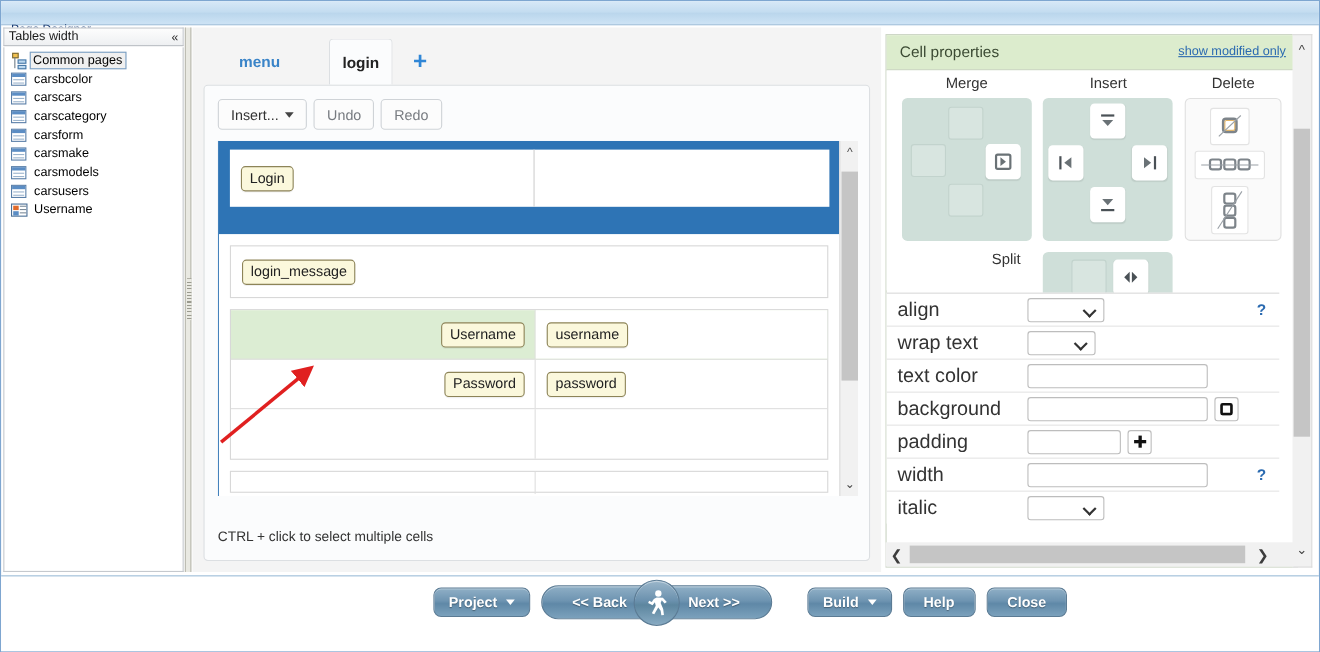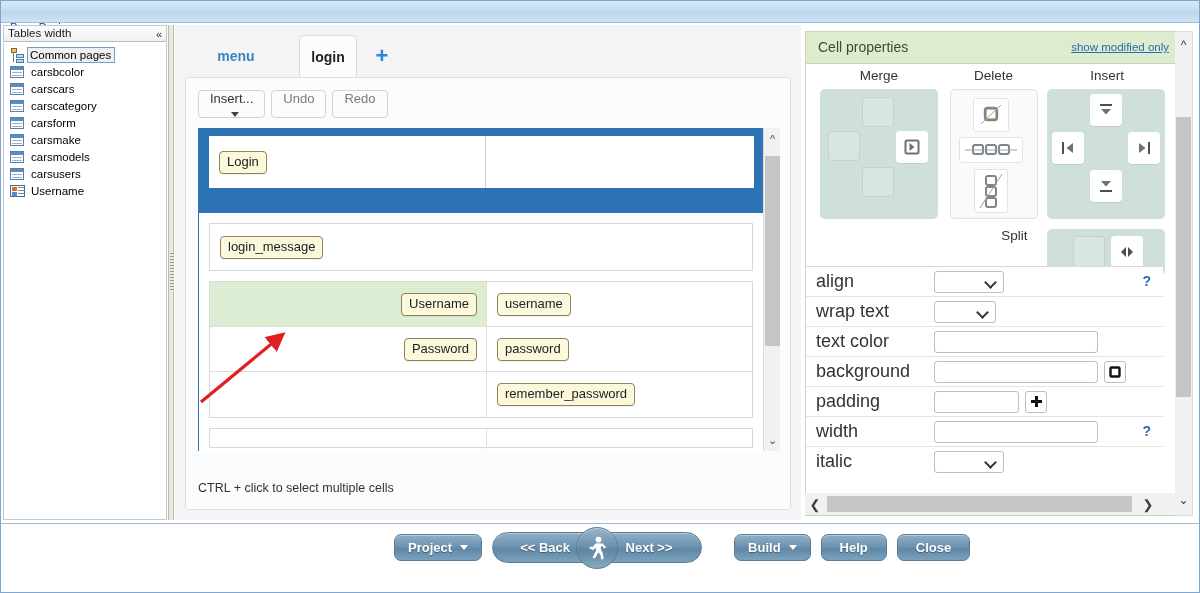--- a/index.html
+++ b/index.html
@@ -182,21 +182,20 @@
     height: 28px;
     padding: 0 11px;
     display: inline-flex; align-items: center; justify-content: space-between;
     background: #fcfcfc;
     border: 1px solid #cfd3d7;
     border-radius: 4px;
     font-size: 13px;
     color: #777b80;
     cursor: pointer;
     white-space: nowrap;
-    flex-direction: column;
   }
   .tbtn.primary { color: #333; }
   .tbtn .caret {
     margin-left: 6px;
     width: 0; height: 0;
     border-left: 4px solid transparent;
     border-right: 4px solid transparent;
     border-top: 5px solid #444;
   }
 
@@ -673,23 +672,20 @@
                 <div class="grid-row">
                   <div class="gc-left">
                     <span class="chip">Password</span>
                   </div>
                   <div class="gc-right">
                     <span class="chip">password</span>
                   </div>
                 </div>
                 <div class="grid-row">
                   <div class="gc-left"></div>
-                  <div class="gc-right">
-                    <span class="chip">remember_password</span>
-                  </div>
                 </div>
               </div>
 
             <div class="row-box" style="height:20px;margin-top:10px;">
               <div style="display:flex;height:20px;">
                 <div style="width:277px;border-right:1px solid #dedede;"></div>
                 <div style="flex:1;"></div>
               </div>
             </div>
           </div>
@@ -732,20 +728,60 @@
           <div class="mini" style="left:42px;top:78px;width:32px;height:30px;"></div>
           <div class="btn-sq" style="left:76px;top:42px;width:32px;height:32px;">
             <svg width="18" height="18" viewBox="0 0 18 18">
               <rect x="2.5" y="2.5" width="13" height="13" rx="1.5" fill="none" stroke="#6a7276" stroke-width="2"></rect>
               <path d="M6.5 5 L11.5 9 L6.5 13 z" fill="#6a7276"></path>
             </svg>
           </div>
         </div>
       </div>
 
+      <div class="op-col" style="width:128px;">
+        <div class="op-title">Insert</div>
+        <div class="pad" style="width:118px;height:130px;margin-left:4px;">
+          <div class="btn-sq" style="left:43px;top:5px;width:32px;height:32px;">
+            <svg width="18" height="18" viewBox="0 0 18 18">
+              <rect x="3" y="3" width="12" height="2" fill="#4a5156"></rect>
+              <path d="M4 8 L14 8 L9 13.5 z" fill="#6a7276"></path>
+            </svg>
+          </div>
+          <div class="btn-sq" style="left:5px;top:43px;width:32px;height:32px;">
+            <svg width="18" height="18" viewBox="0 0 18 18">
+              <rect x="3" y="3" width="2" height="12" fill="#4a5156"></rect>
+              <path d="M14 4 L14 14 L7.5 9 z" fill="#6a7276"></path>
+            </svg>
+          </div>
+          <div class="btn-sq" style="left:81px;top:43px;width:32px;height:32px;">
+            <svg width="18" height="18" viewBox="0 0 18 18">
+              <rect x="13" y="3" width="2" height="12" fill="#4a5156"></rect>
+              <path d="M4 4 L4 14 L10.5 9 z" fill="#6a7276"></path>
+            </svg>
+          </div>
+          <div class="btn-sq" style="left:43px;top:81px;width:32px;height:32px;">
+            <svg width="18" height="18" viewBox="0 0 18 18">
+              <path d="M4 4 L14 4 L9 9.5 z" fill="#6a7276"></path>
+              <rect x="3" y="13" width="12" height="2" fill="#4a5156"></rect>
+            </svg>
+          </div>
+        </div>
+        <div class="pad" style="width:118px;height:46px;margin-left:4px;margin-top:10px;">
+          <div class="mini" style="left:26px;top:7px;width:32px;height:32px;"></div>
+          <div class="btn-sq" style="left:64px;top:7px;width:32px;height:32px;">
+            <svg width="18" height="18" viewBox="0 0 18 18">
+              <path d="M8 4 L8 14 L3 9 z" fill="#4a5156"></path>
+              <path d="M10 4 L10 14 L15 9 z" fill="#4a5156"></path>
+            </svg>
+          </div>
+        </div>
+        <div class="split-label" style="left:-42px;top:160px;">Split</div>
+      </div>
+
       <div class="op-col" style="width:100px;">
         <div class="op-title">Delete</div>
         <div class="del-group" style="width:88px;height:130px;margin-left:6px;">
           <div class="del-btn" style="left:22px;top:8px;width:36px;height:34px;">
             <svg width="26" height="24" viewBox="0 0 26 24">
               <rect x="7" y="5" width="12" height="12" rx="2.5" fill="none" stroke="#7d848a" stroke-width="2.4"></rect>
               <rect x="8.5" y="6.5" width="9" height="9" rx="1.5" fill="none" stroke="#e0b46a" stroke-width="1"></rect>
               <line x1="3" y1="21" x2="23" y2="2" stroke="#9aa0a6" stroke-width="1"></line>
             </svg>
           </div>
@@ -760,60 +796,20 @@
           <div class="del-btn" style="left:23px;top:79px;width:34px;height:44px;">
             <svg width="26" height="38" viewBox="0 0 26 38">
               <rect x="8" y="4" width="10" height="9" rx="2" fill="none" stroke="#7d848a" stroke-width="2"></rect>
               <rect x="8" y="15" width="10" height="9" rx="2" fill="none" stroke="#7d848a" stroke-width="2"></rect>
               <rect x="8" y="26" width="10" height="9" rx="2" fill="none" stroke="#7d848a" stroke-width="2"></rect>
               <line x1="2" y1="36" x2="24" y2="2" stroke="#9aa0a6" stroke-width="1"></line>
             </svg>
           </div>
         </div>
       </div>
-
-      <div class="op-col" style="width:128px;">
-        <div class="op-title">Insert</div>
-        <div class="pad" style="width:118px;height:130px;margin-left:4px;">
-          <div class="btn-sq" style="left:43px;top:5px;width:32px;height:32px;">
-            <svg width="18" height="18" viewBox="0 0 18 18">
-              <rect x="3" y="3" width="12" height="2" fill="#4a5156"></rect>
-              <path d="M4 8 L14 8 L9 13.5 z" fill="#6a7276"></path>
-            </svg>
-          </div>
-          <div class="btn-sq" style="left:5px;top:43px;width:32px;height:32px;">
-            <svg width="18" height="18" viewBox="0 0 18 18">
-              <rect x="3" y="3" width="2" height="12" fill="#4a5156"></rect>
-              <path d="M14 4 L14 14 L7.5 9 z" fill="#6a7276"></path>
-            </svg>
-          </div>
-          <div class="btn-sq" style="left:81px;top:43px;width:32px;height:32px;">
-            <svg width="18" height="18" viewBox="0 0 18 18">
-              <rect x="13" y="3" width="2" height="12" fill="#4a5156"></rect>
-              <path d="M4 4 L4 14 L10.5 9 z" fill="#6a7276"></path>
-            </svg>
-          </div>
-          <div class="btn-sq" style="left:43px;top:81px;width:32px;height:32px;">
-            <svg width="18" height="18" viewBox="0 0 18 18">
-              <path d="M4 4 L14 4 L9 9.5 z" fill="#6a7276"></path>
-              <rect x="3" y="13" width="12" height="2" fill="#4a5156"></rect>
-            </svg>
-          </div>
-        </div>
-        <div class="pad" style="width:118px;height:46px;margin-left:4px;margin-top:10px;">
-          <div class="mini" style="left:26px;top:7px;width:32px;height:32px;"></div>
-          <div class="btn-sq" style="left:64px;top:7px;width:32px;height:32px;">
-            <svg width="18" height="18" viewBox="0 0 18 18">
-              <path d="M8 4 L8 14 L3 9 z" fill="#4a5156"></path>
-              <path d="M10 4 L10 14 L15 9 z" fill="#4a5156"></path>
-            </svg>
-          </div>
-        </div>
-        <div class="split-label" style="left:-42px;top:160px;">Split</div>
-      </div>
     </div>
 
     <div class="props" id="prop-rows">
         <div class="prow">
           <div class="pname">align</div>
           <div class="pselect" style="width: 70px;"></div>
           <div class="phelp">?</div>
         </div>
         <div class="prow">
           <div class="pname">wrap text</div>

